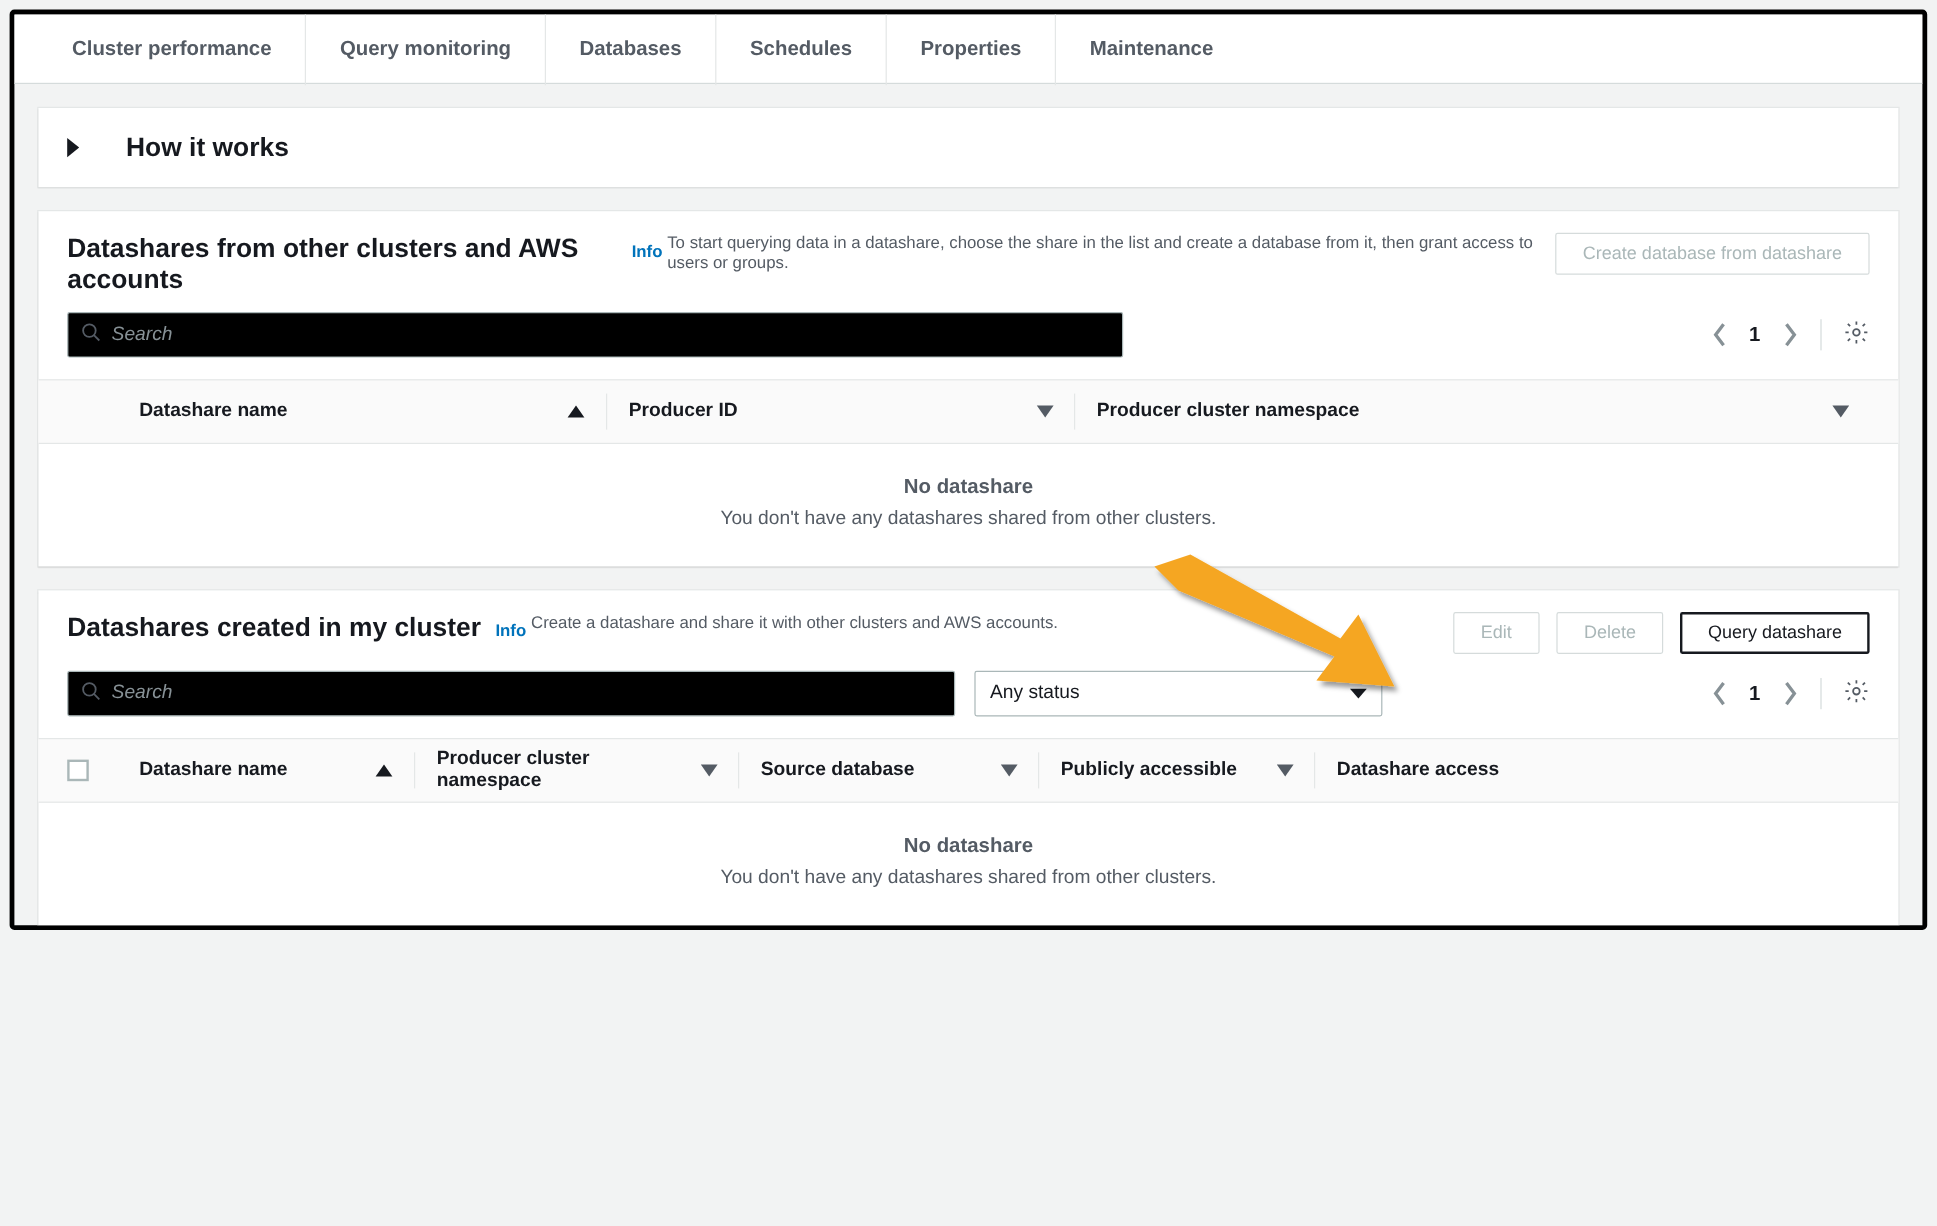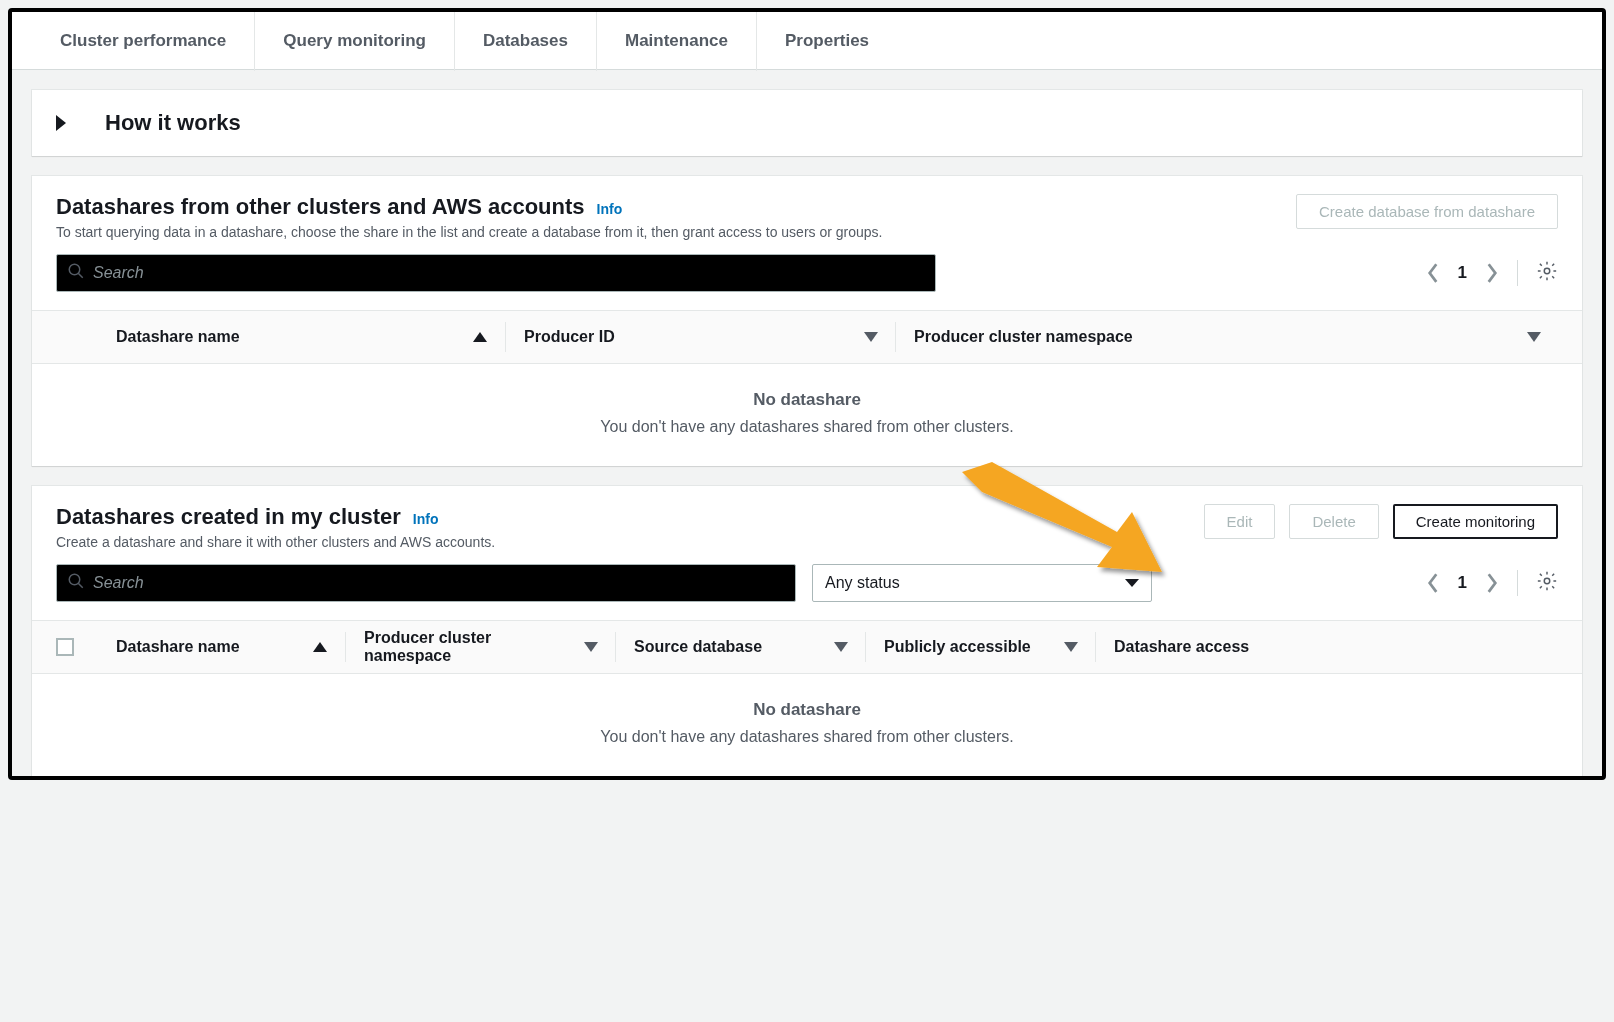--- a/index.html
+++ b/index.html
@@ -67,21 +67,21 @@
     border-bottom: 8px solid transparent;
     border-left: 10px solid #16191f;
   }
   .section-header {
     padding: 18px 24px 6px 24px;
     display: flex;
     justify-content: space-between;
     align-items: flex-start;
     gap: 16px;
   }
-  .section-left { display: flex; flex-direction: column; gap: 4px; flex: 1;}
+  .section-left { display: flex; flex-direction: row; gap: 4px; flex: 1;}
   .section-title-row { display: flex; align-items: baseline; gap: 12px; }
   .section-title { font-size: 22px; font-weight: 700; color: #16191f;}
   .info-link { font-size: 14px; font-weight: 700; color: #0073bb; cursor: pointer;}
   .section-desc { font-size: 14px; color: #545b64; }
   .btn {
     font-size: 15px;
     font-weight: 400;
     padding: 8px 22px;
     border-radius: 2px;
     cursor: pointer;
@@ -253,24 +253,27 @@
     <div class="tab">
         <span>Cluster performance</span>
       </div>
     <div class="tab">
         <span>Query monitoring</span>
       </div>
     <div class="tab">
         <span>Databases</span>
       </div>
     <div class="tab">
+        <span>Schedules</span>
+      </div>
+    <div class="tab">
+        <span>Properties</span>
+      </div>
+    <div class="tab">
         <span>Maintenance</span>
-      </div>
-    <div class="tab">
-        <span>Properties</span>
       </div>
   </div>
 
   <div class="panel">
     <div class="how-works">
       <span class="caret-right"></span>
       <span class="how-title">How it works</span>
     </div>
   </div>
 
@@ -350,21 +353,21 @@
       <div class="section-left">
         <div class="section-title-row">
           <span class="section-title">Datashares created in my cluster</span>
           <span class="info-link">Info</span>
         </div>
         <span class="section-desc">Create a datashare and share it with other clusters and AWS accounts.</span>
       </div>
       <div class="btn-row">
         <button class="btn disabled">Edit</button>
         <button class="btn disabled">Delete</button>
-        <button class="btn primary-outline">Create monitoring</button>
+        <button class="btn primary-outline">Query datashare</button>
       </div>
     </div>
 
     <div class="toolbar">
       <div class="search-box" style="max-width:740px">
         <span class="search-icon">
           <svg viewBox="0 0 24 24">
               <circle cx="10" cy="10" r="7"></circle>
               <line x1="15" y1="15" x2="21" y2="21"></line>
             </svg>

